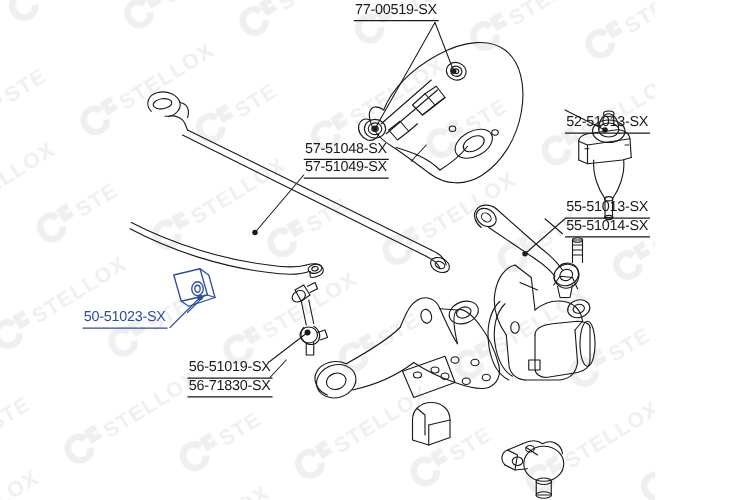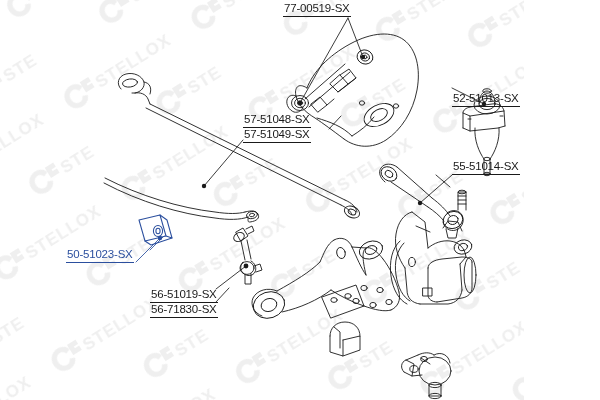--- a/index.html
+++ b/index.html
@@ -308,20 +308,21 @@
     <div class="label" style="left:283px; top:2px;">77-00519-SX</div>
 
     <div class="label" style="left:452px; top:72px;margin-top:20px;">52-51013-SX</div>
 
     <div class="label-stack" style="left:243px; top:113px;">
       <div class="label">57-51048-SX</div>
       <div class="label">57-51049-SX</div>
     </div>
 
     <div class="label-stack" style="left:452px; top:160px;">
+      <div class="label">55-51013-SX</div>
       <div class="label">55-51014-SX</div>
     </div>
 
     <div class="label highlight" style="left:66px; top:248px;">50-51023-SX</div>
 
     <div class="label-stack" style="left:150px; top:288px;">
       <div class="label">56-51019-SX</div>
       <div class="label">56-71830-SX</div>
     </div>
 

